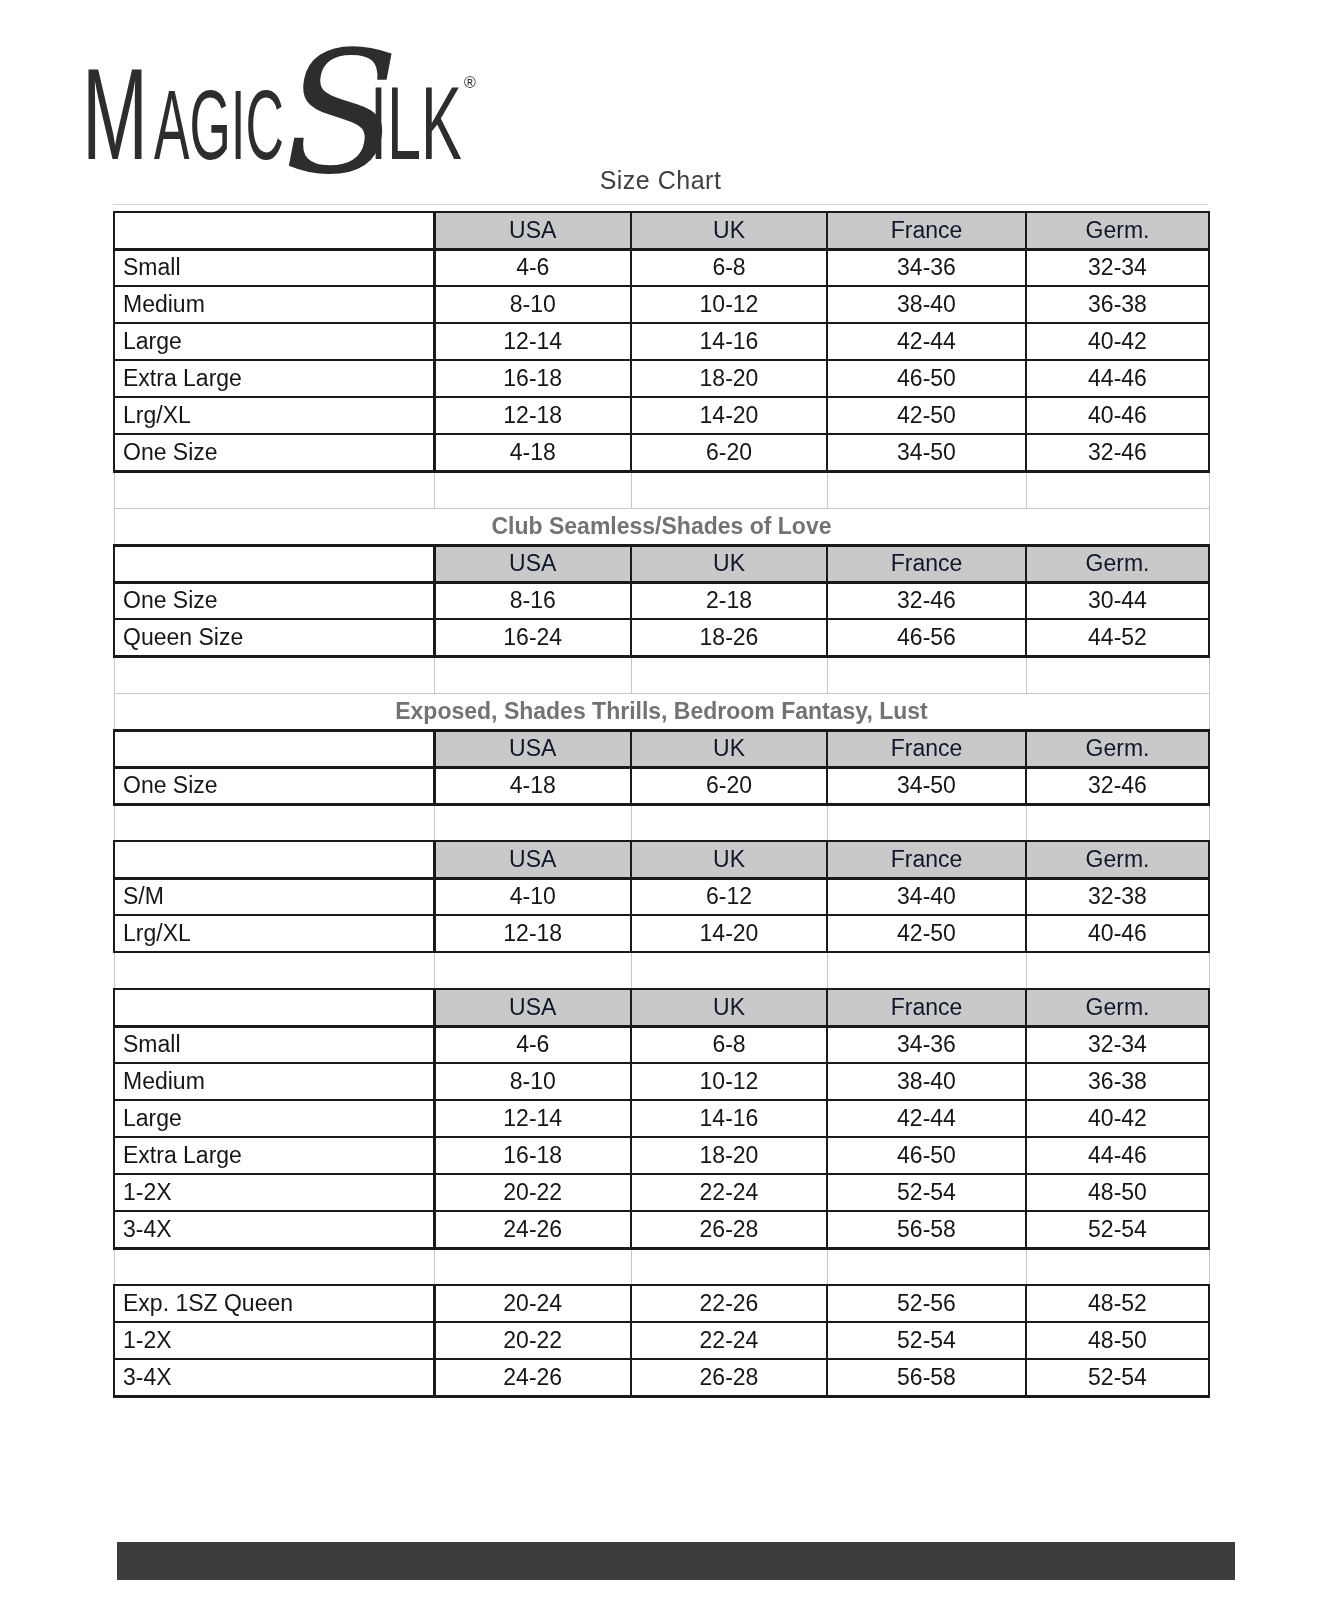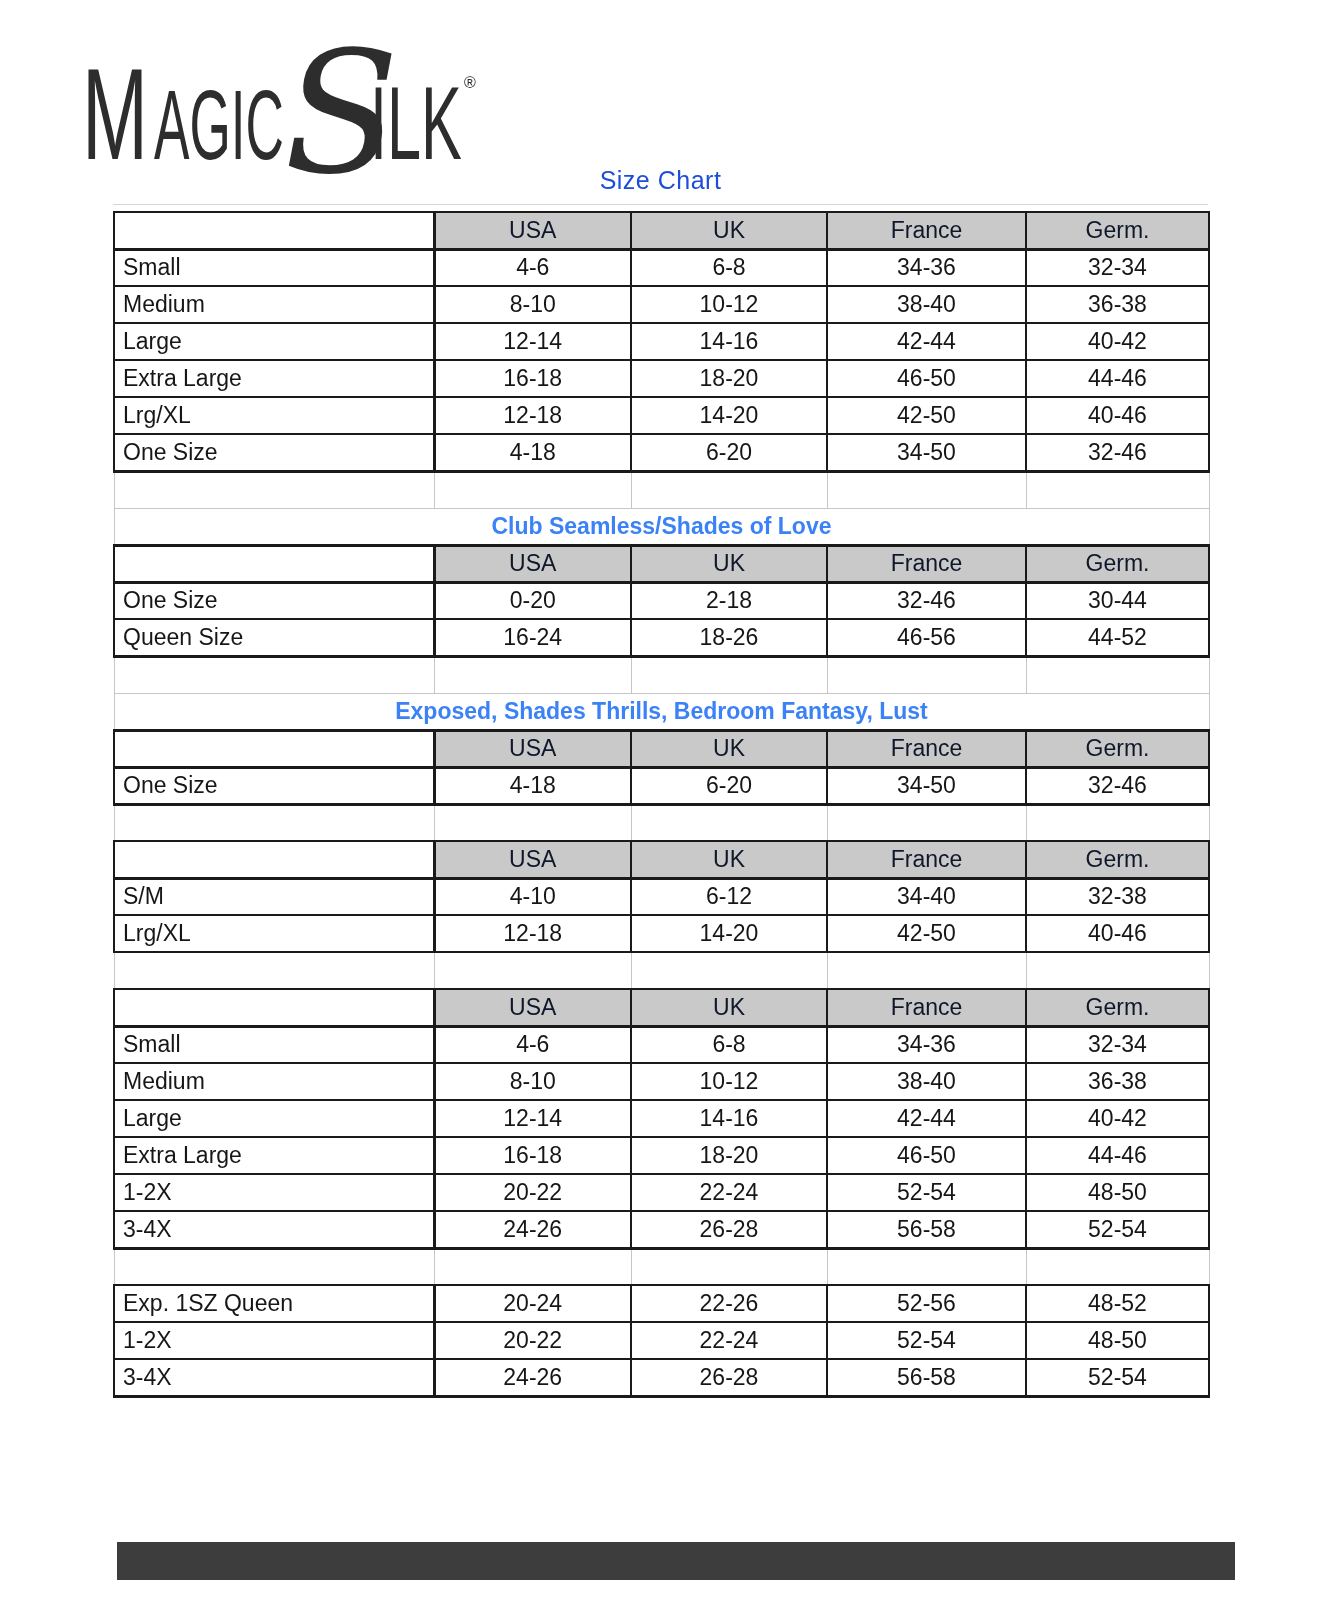--- a/index.html
+++ b/index.html
@@ -4,35 +4,35 @@
 <style>
   html,body{margin:0;padding:0;}
   body{
     width:1322px;height:1598px;background:#ffffff;position:relative;overflow:hidden;
     font-family:"Liberation Sans",sans-serif;color:#161616;
   }
   .logo-wrap{position:absolute;left:78px;top:26px;width:400px;height:158px;}
   .logo-wrap svg{display:block;}
   .page-title{
     position:absolute;left:113px;top:166px;width:1095px;
-    text-align:center;font-size:25px;color:#1d4ed8;letter-spacing:0.5px;
+    text-align:center;font-size:25px;color:#404040;letter-spacing:0.5px;
   }
   .sheet{position:absolute;left:113px;top:204px;width:1097px;}
   .topline{border-top:1px solid #d7d7d7;margin-bottom:6px;width:1095px;}
   table.size-table{border-collapse:collapse;table-layout:fixed;width:1095px;}
   table.size-table tr{height:37px;}
   td,th{padding:0;font-size:23px;font-weight:400;white-space:nowrap;overflow:hidden;}
   th.corner{background:#ffffff;border:2px solid #1a1a1a;border-bottom:3px solid #1a1a1a;border-right:3px solid #1a1a1a;}
   th.colhead{background:#c9c9c9;border:2px solid #1a1a1a;border-bottom:3px solid #1a1a1a;text-align:center;font-weight:400;color:#0f172a;}
   td.label{text-align:left;padding-left:8px;border:2px solid #1a1a1a;border-right:3px solid #1a1a1a;}
   td.val{text-align:center;border:2px solid #1a1a1a;}
   tr.lastrow td{border-bottom:3px solid #1a1a1a;}
   tr.titlerow{height:36px;}
   tr.titlerow td{
-    font-weight:700;text-align:center;color:#3b82f6;
+    font-weight:700;text-align:center;color:#737373;
     border-left:1px solid #c6c6c6;border-right:1px solid #c6c6c6;
     border-top:1px solid #c6c6c6;border-bottom:3px solid #1a1a1a;
   }
   tr.spacerrow{height:36px;}
   tr.spacerrow td{border:1px solid #c6c6c6;background:#ffffff;}
   .footer-bar{position:absolute;left:117px;top:1542px;width:1118px;height:38px;}
 </style>
 </head>
 <body>
 
@@ -122,21 +122,21 @@
         </tr>
         <tr>
           <th class="corner"></th>
           <th class="colhead" style="background: rgb(201, 201, 201);">USA</th>
           <th class="colhead" style="background: rgb(201, 201, 201);">UK</th>
           <th class="colhead" style="background: rgb(201, 201, 201);">France</th>
           <th class="colhead" style="background: rgb(201, 201, 201);">Germ.</th>
         </tr>
         <tr class="">
           <td class="label">One Size</td>
-          <td class="val">0-20</td>
+          <td class="val">8-16</td>
           <td class="val">2-18</td>
           <td class="val">32-46</td>
           <td class="val">30-44</td>
         </tr>
         <tr class="lastrow">
           <td class="label">Queen Size</td>
           <td class="val">16-24</td>
           <td class="val">18-26</td>
           <td class="val">46-56</td>
           <td class="val">44-52</td>

